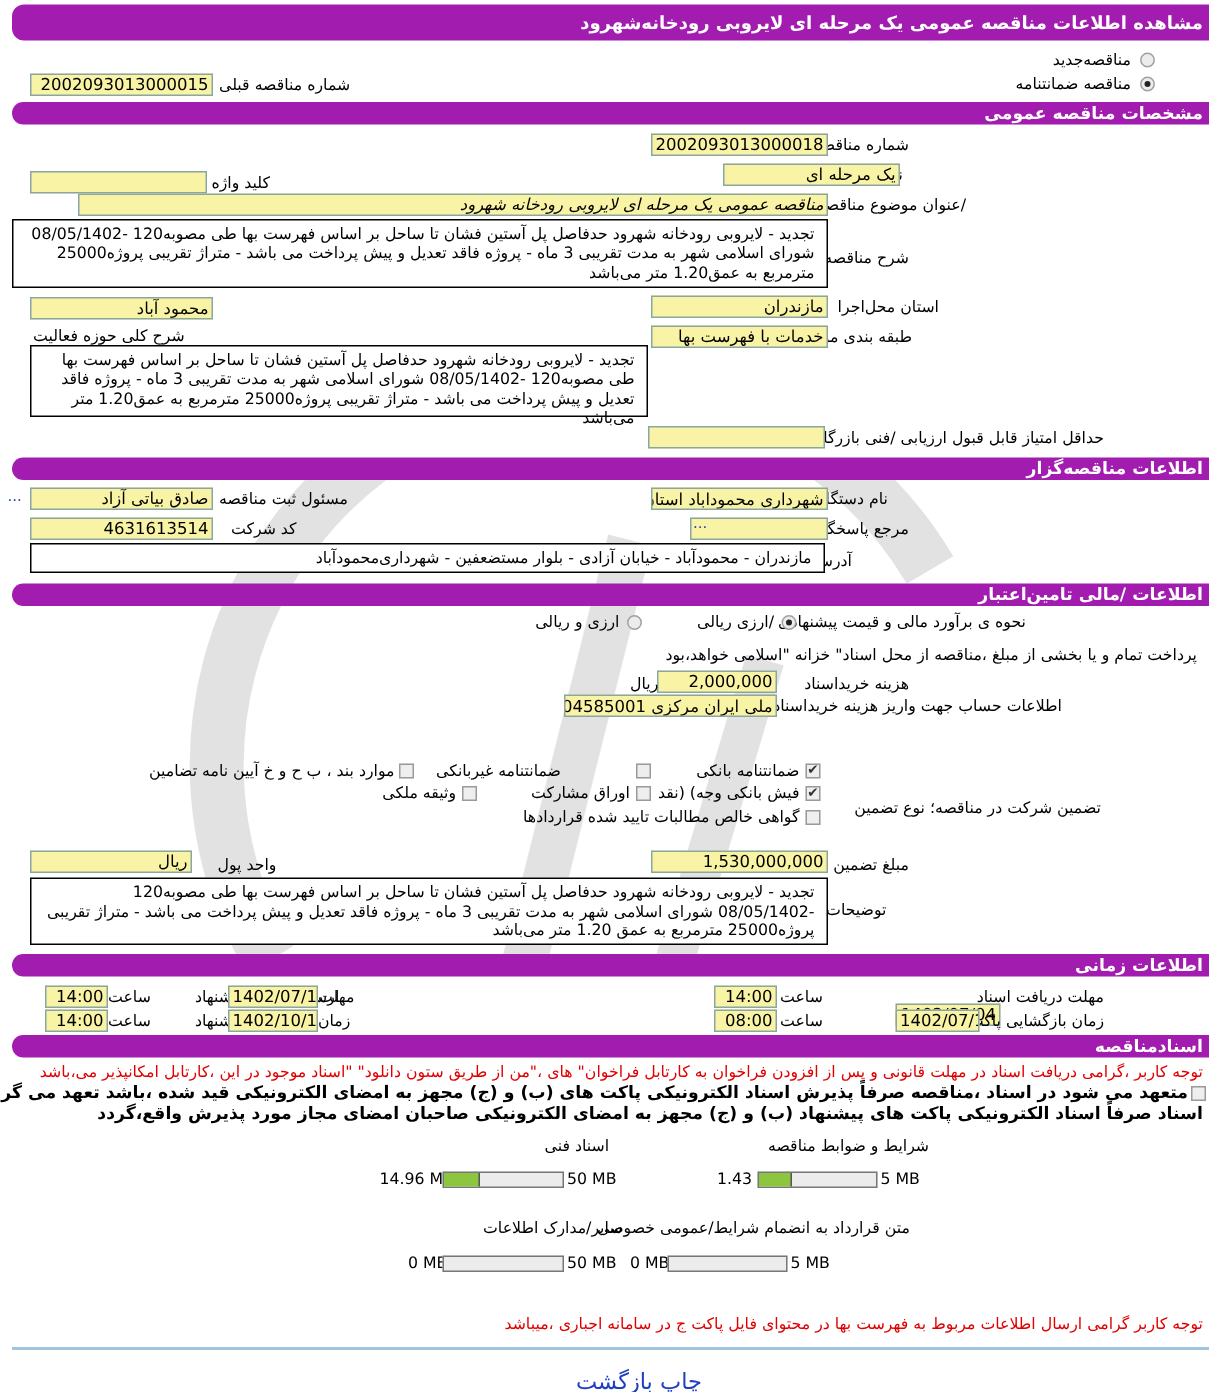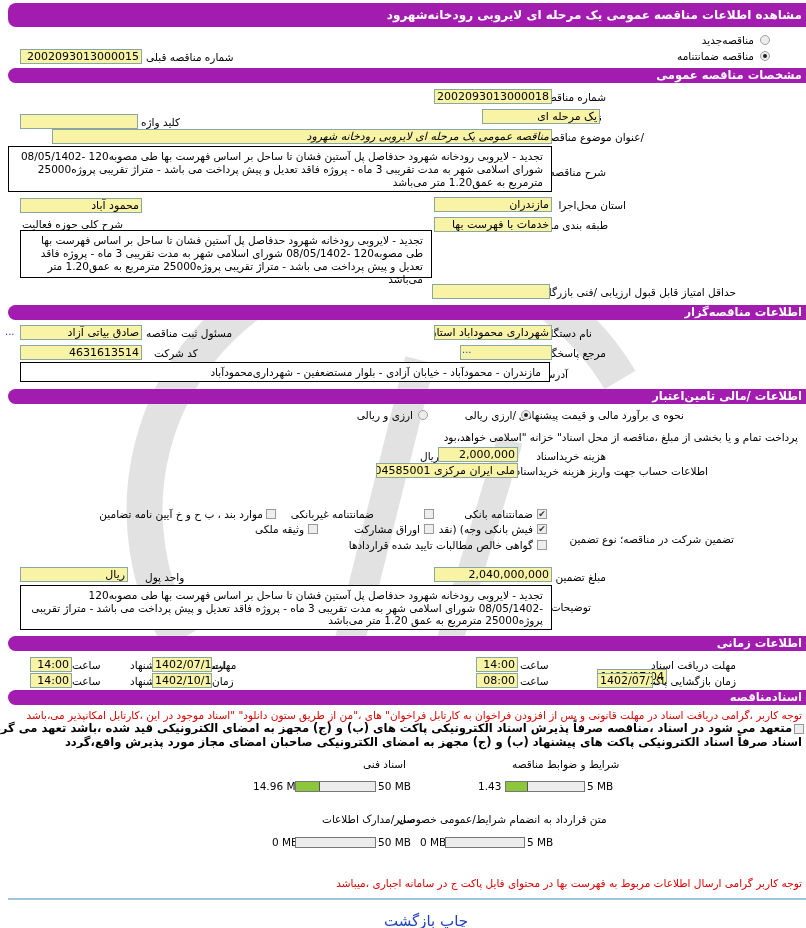--- a/index.html
+++ b/index.html
@@ -124,21 +124,21 @@
 <div class="lbl" style="right:273px;top:522px;">فیش  بانکی وجه) (نقد</div>
 <div class="chk" style="right:372px;top:524px;"></div>
 <div class="lbl" style="right:386px;top:522px;">اوراق  مشارکت</div>
 <div class="chk" style="right:488px;top:524px;"></div>
 <div class="lbl" style="right:502px;top:522px;">وثیقه ملکی</div>
 
 <div class="chk" style="right:259px;top:540px;"></div>
 <div class="lbl" style="right:273px;top:538px;">گواهی  خالص مطالبات تایید شده قراردادها</div>
 
 <div class="lbl" style="right:200px;top:570px;">مبلغ تضمین</div>
-<div class="fld ltr" style="left:434px;top:567px;width:118px;">2,040,000,000</div>
+<div class="fld ltr" style="left:434px;top:567px;width:118px;">1,530,000,000</div>
 
 <div class="lbl" style="left:145px;top:570px;">واحد پول</div>
 <div class="fld" style="left:20px;top:567px;width:108px;">ریال</div>
 
 <div class="lbl" style="right:215px;top:600px;">توضیحات</div>
 <div class="box" style="left:20px;top:585px;width:532px;height:45px;line-height:12.5px;">تجدید - لایروبی  رودخانه شهرود حدفاصل پل  آستین فشان تا ساحل بر اساس فهرست بها طی  مصوبه120 -08/05/1402 شورای اسلامی شهر به مدت  تقریبی 3 ماه - پروژه فاقد تعدیل و پیش پرداخت می باشد - متراژ  تقریبی پروژه25000  مترمربع به عمق 1.20 متر می‌باشد</div>
 
 <div class="bar" style="top:636px;">اطلاعات زمانی</div>
 
 <div class="lbl" style="right:70px;top:658px;">مهلت  دریافت اسناد</div>

